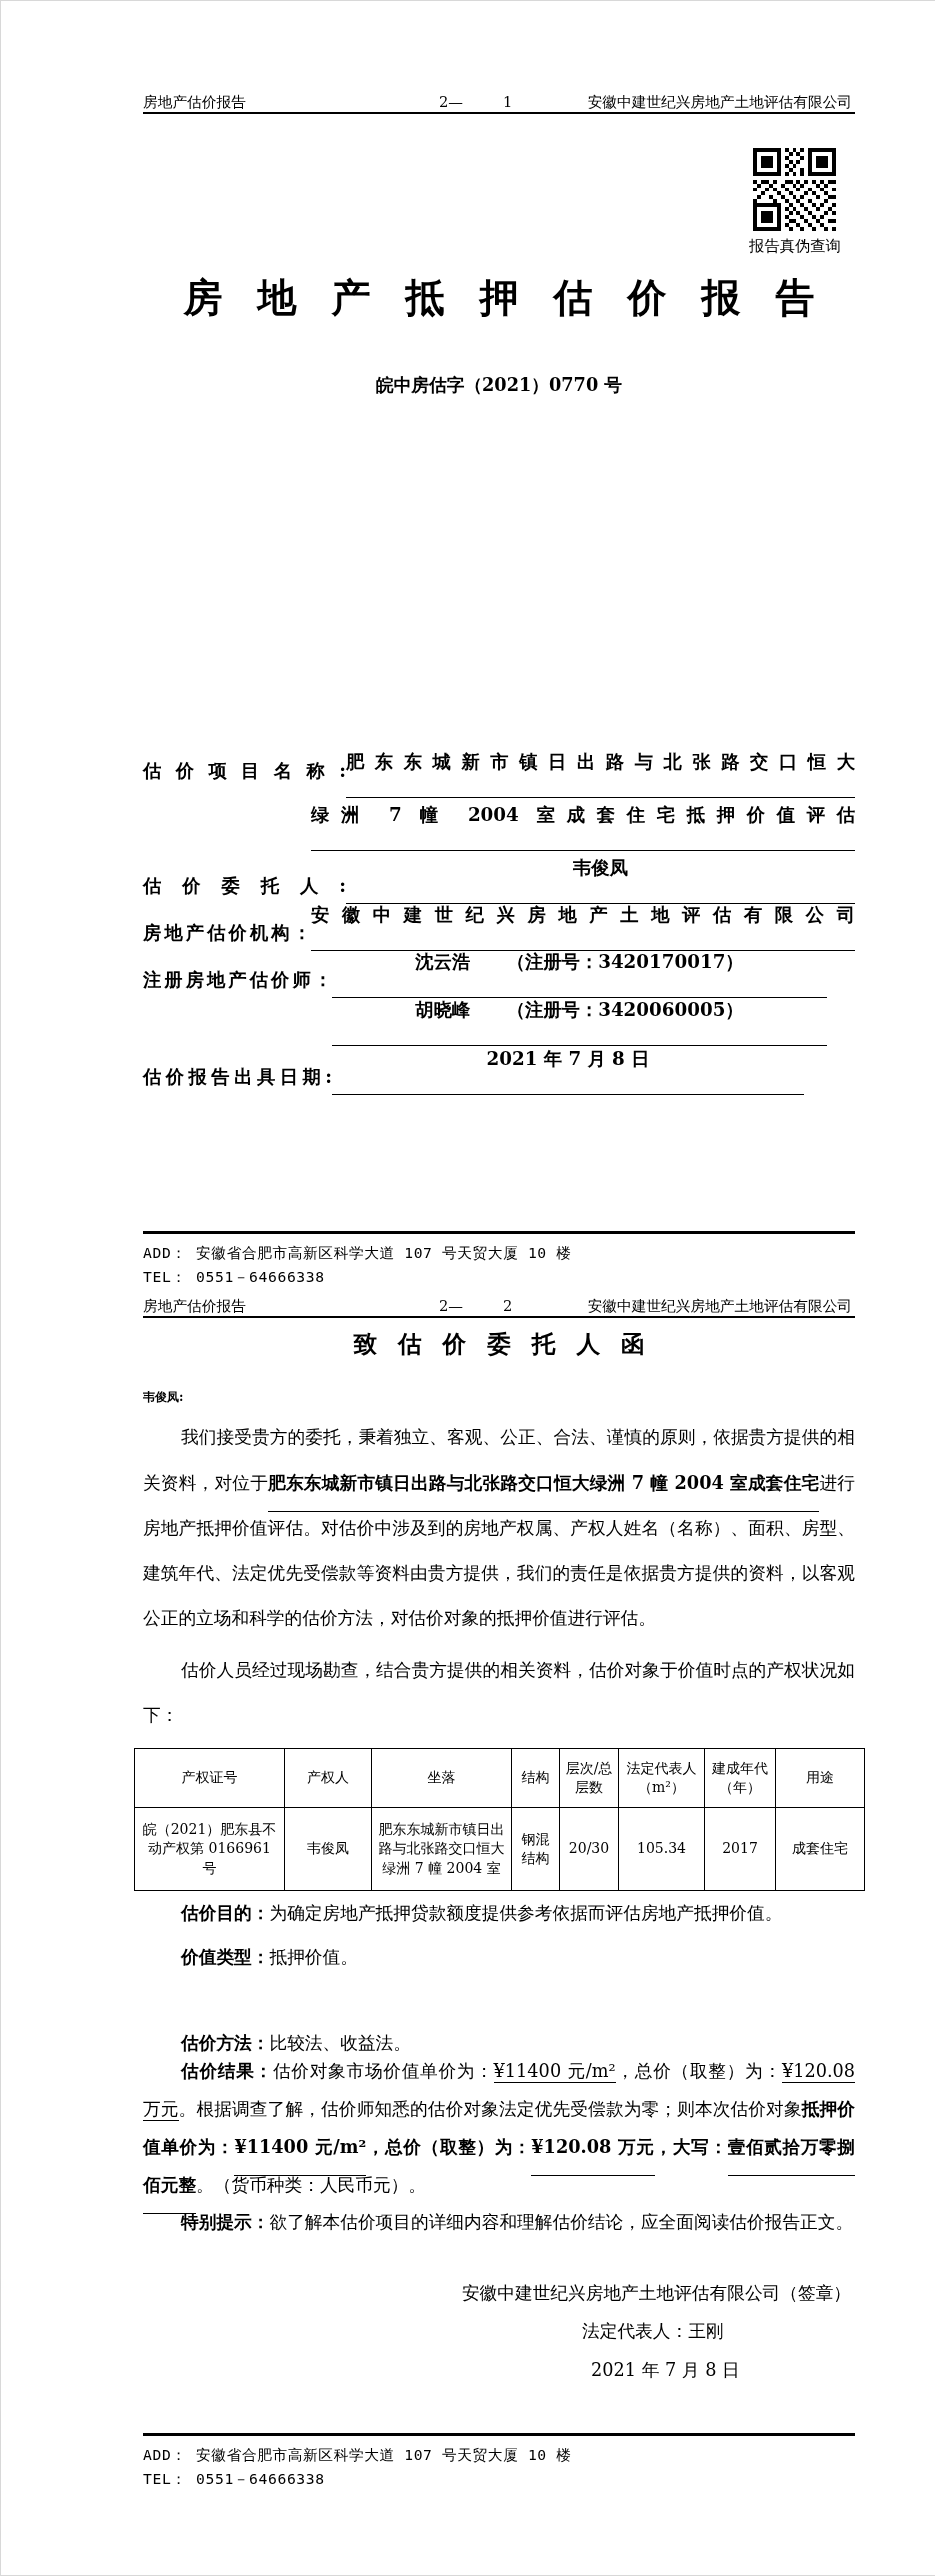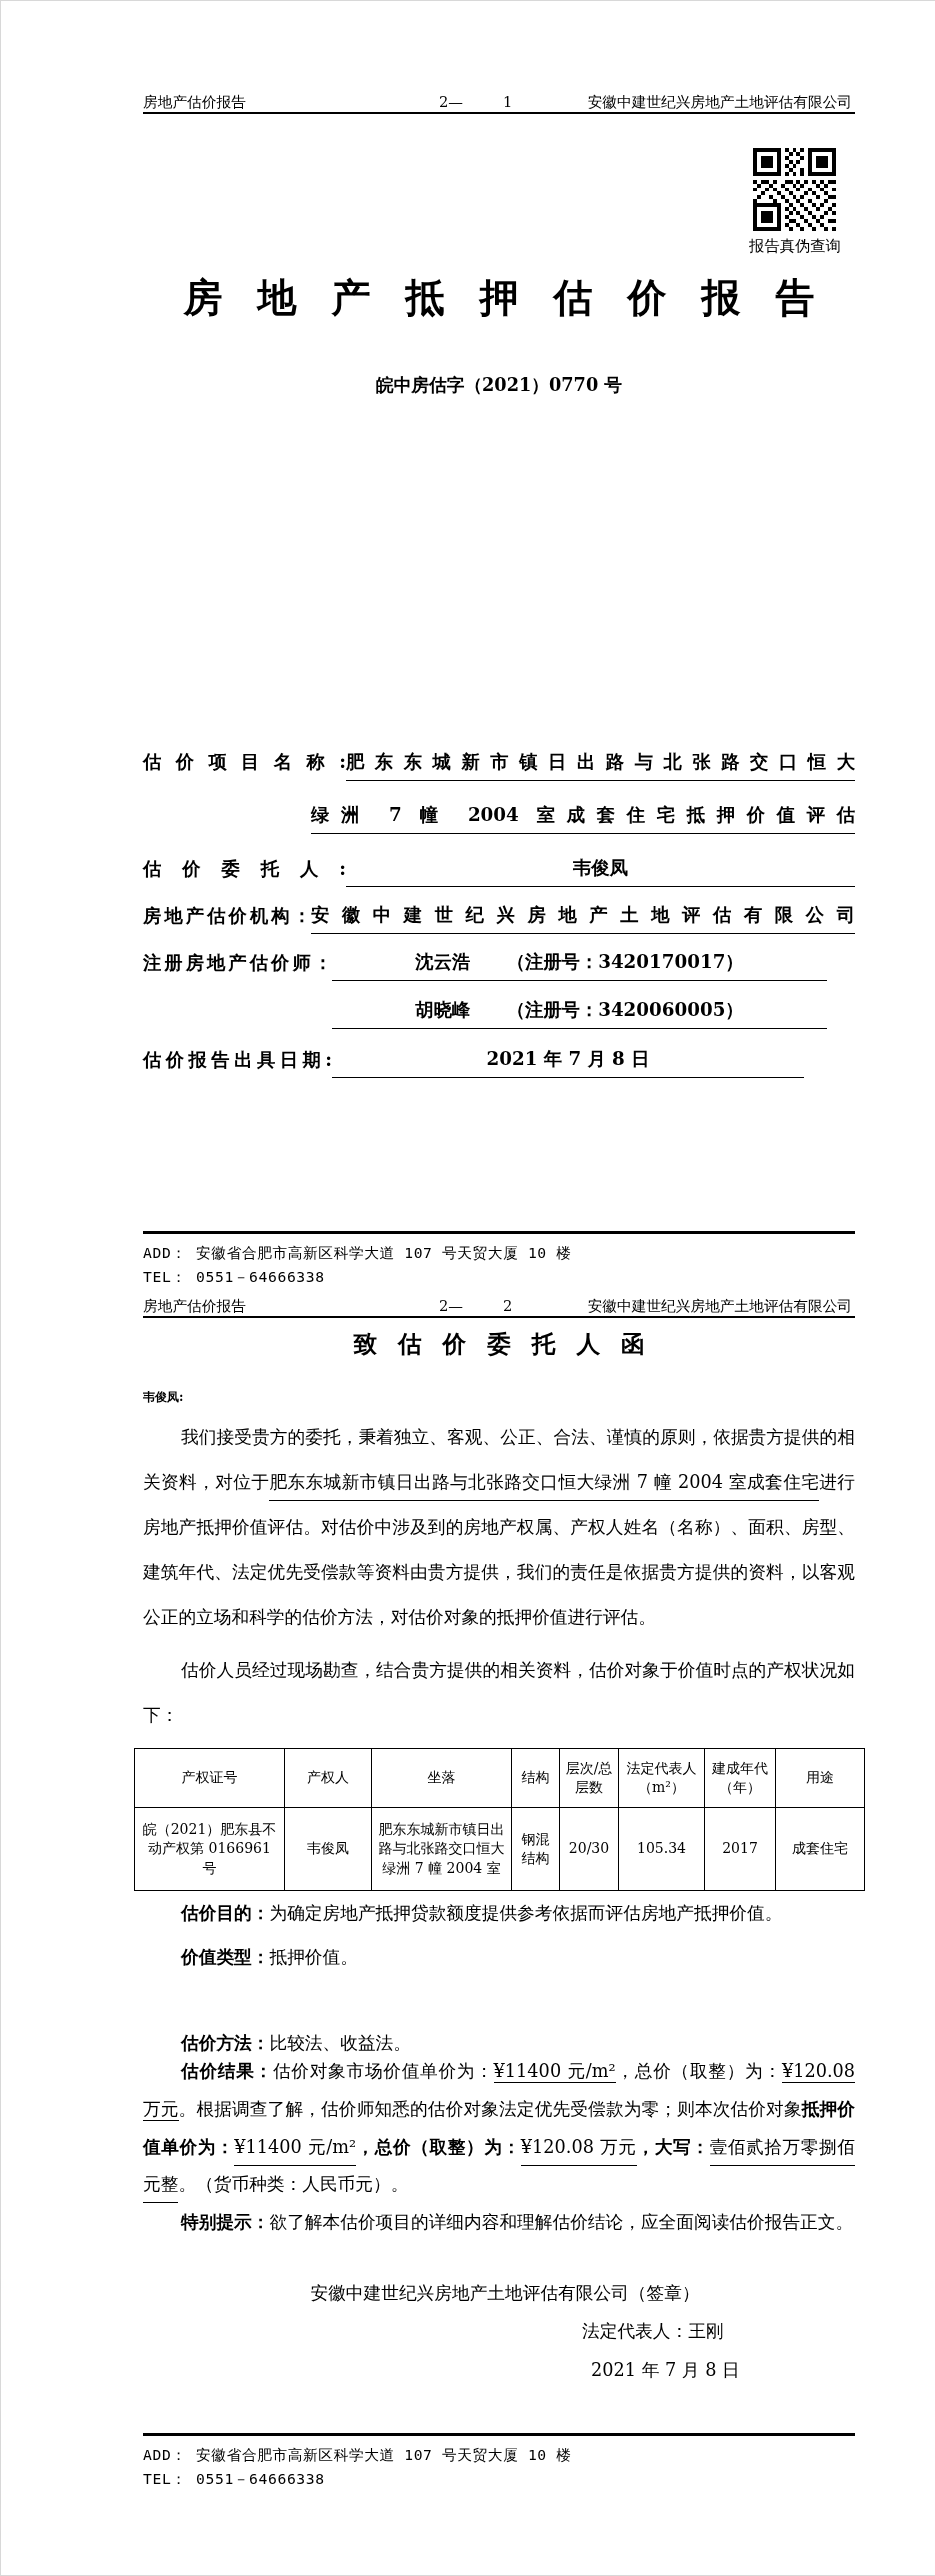--- a/index.html
+++ b/index.html
@@ -20,31 +20,31 @@
   
   .cover-title{
     width:712px;text-align:center;font-size:39px;font-weight:bold;
     letter-spacing:35px;padding-left:35px;box-sizing:border-box;white-space:nowrap;
   }
   .cover-subtitle{width:712px;text-align:center;font-size:17.7px;font-weight:bold;}
   .qr-caption{width:112px;text-align:center;font-size:15.3px;font-weight:normal;}
   
   .frow{left:142px;width:712px;display:flex;align-items:flex-end;font-size:18.3px;font-weight:bold;line-height:23.6px;}
   .flabel{display:inline-block;text-align:justify;text-align-last:justify;padding-bottom:6.5px;flex:none;}
-  .fvalue{display:inline-block;flex:1;border-bottom:1.8px solid #000;padding-bottom:6px;white-space:pre-wrap;}
+  .fvalue{display:inline-block;flex:1;border-bottom:1.8px solid #000;padding-bottom:23px;white-space:pre-wrap;}
   .fv-stretch{text-align:justify;text-align-last:justify;}
   .fv-center{text-align:center;}
   .fspacer{flex:none;}
   
   .letter-title{width:712px;text-align:center;font-size:23.6px;font-weight:bold;letter-spacing:21px;padding-left:21px;box-sizing:border-box;white-space:nowrap;}
   .body-par{width:712px;font-size:17.7px;line-height:45px;text-align:justify;text-indent:38px;}
   .body-line{width:712px;font-size:17.7px;line-height:23.6px;text-indent:38px;}
   .b{font-weight:bold;}
   .u{border-bottom:1.2px solid #000;padding-bottom:1.2px;}
-  .bu{font-weight:normal;border-bottom:1.2px solid #000;padding-bottom:8px;}
+  .bu{font-weight:bold;border-bottom:1.2px solid #000;padding-bottom:18px;}
   .salutation{font-size:12px;font-weight:bold;}
   
   table.ptable{border-collapse:collapse;table-layout:fixed;width:731px;font-size:14px;}
   table.ptable th,table.ptable td{
     border:0.6px solid #000;text-align:center;vertical-align:middle;
     padding:2.4px 4.7px;line-height:19.5px;font-weight:normal;word-break:break-all;
   }
   table.ptable{border:1.2px solid #000;}
   .th-row{height:59px;}
   .td-row{height:83px;}
@@ -184,21 +184,21 @@
   </div>
 
   <div class="abs body-par" style="left:142px;top:2051px;line-height:37px;">
     <span class="b">估价结果：</span><span>估价对象市场价值单价为：</span><span class="u">¥11400 元/m²</span><span>，总价（取整）为：</span><span class="u">¥120.08 万元</span><span>。根据调查了解，估价师知悉的估价对象法定优先受偿款为零；则本次估价对象</span><span class="b">抵押价值单价为：</span><span class="bu">¥11400 元/m²</span><span class="b">，总价（取整）为：</span><span class="bu">¥120.08 万元</span><span class="b">，大写：</span><span class="bu">壹佰贰拾万零捌佰元整</span><span>。（货币种类：人民币元）。</span>
   </div>
 
   <div class="abs body-par" style="left:142px;top:2200px;line-height:41px;">
     <span class="b">特别提示：</span><span>欲了解本估价项目的详细内容和理解估价结论，应全面阅读估价报告正文。</span>
   </div>
 
-  <div class="abs sig" style="left:150px;top:2281px;width:708px;text-align:center;">安徽中建世纪兴房地产土地评估有限公司（签章）</div>
+  <div class="abs sig" style="left:142px;top:2281px;width:708px;text-align:right;">安徽中建世纪兴房地产土地评估有限公司（签章）</div>
   <div class="abs sig" style="left:581px;top:2319px;">法定代表人：王刚</div>
   <div class="abs sig" style="left:590px;top:2358px;">2021 年 7 月 8 日</div>
 
   <div class="abs rule" style="left:142px;top:2432px;width:712px;height:2.9px;"></div>
   <div class="abs footer-line" style="left:142px;top:2445px;">ADD： 安徽省合肥市高新区科学大道 107 号天贸大厦 10 楼</div>
   <div class="abs footer-line" style="left:142px;top:2469px;">TEL： 0551－64666338</div>
 
 </div>
 
 

